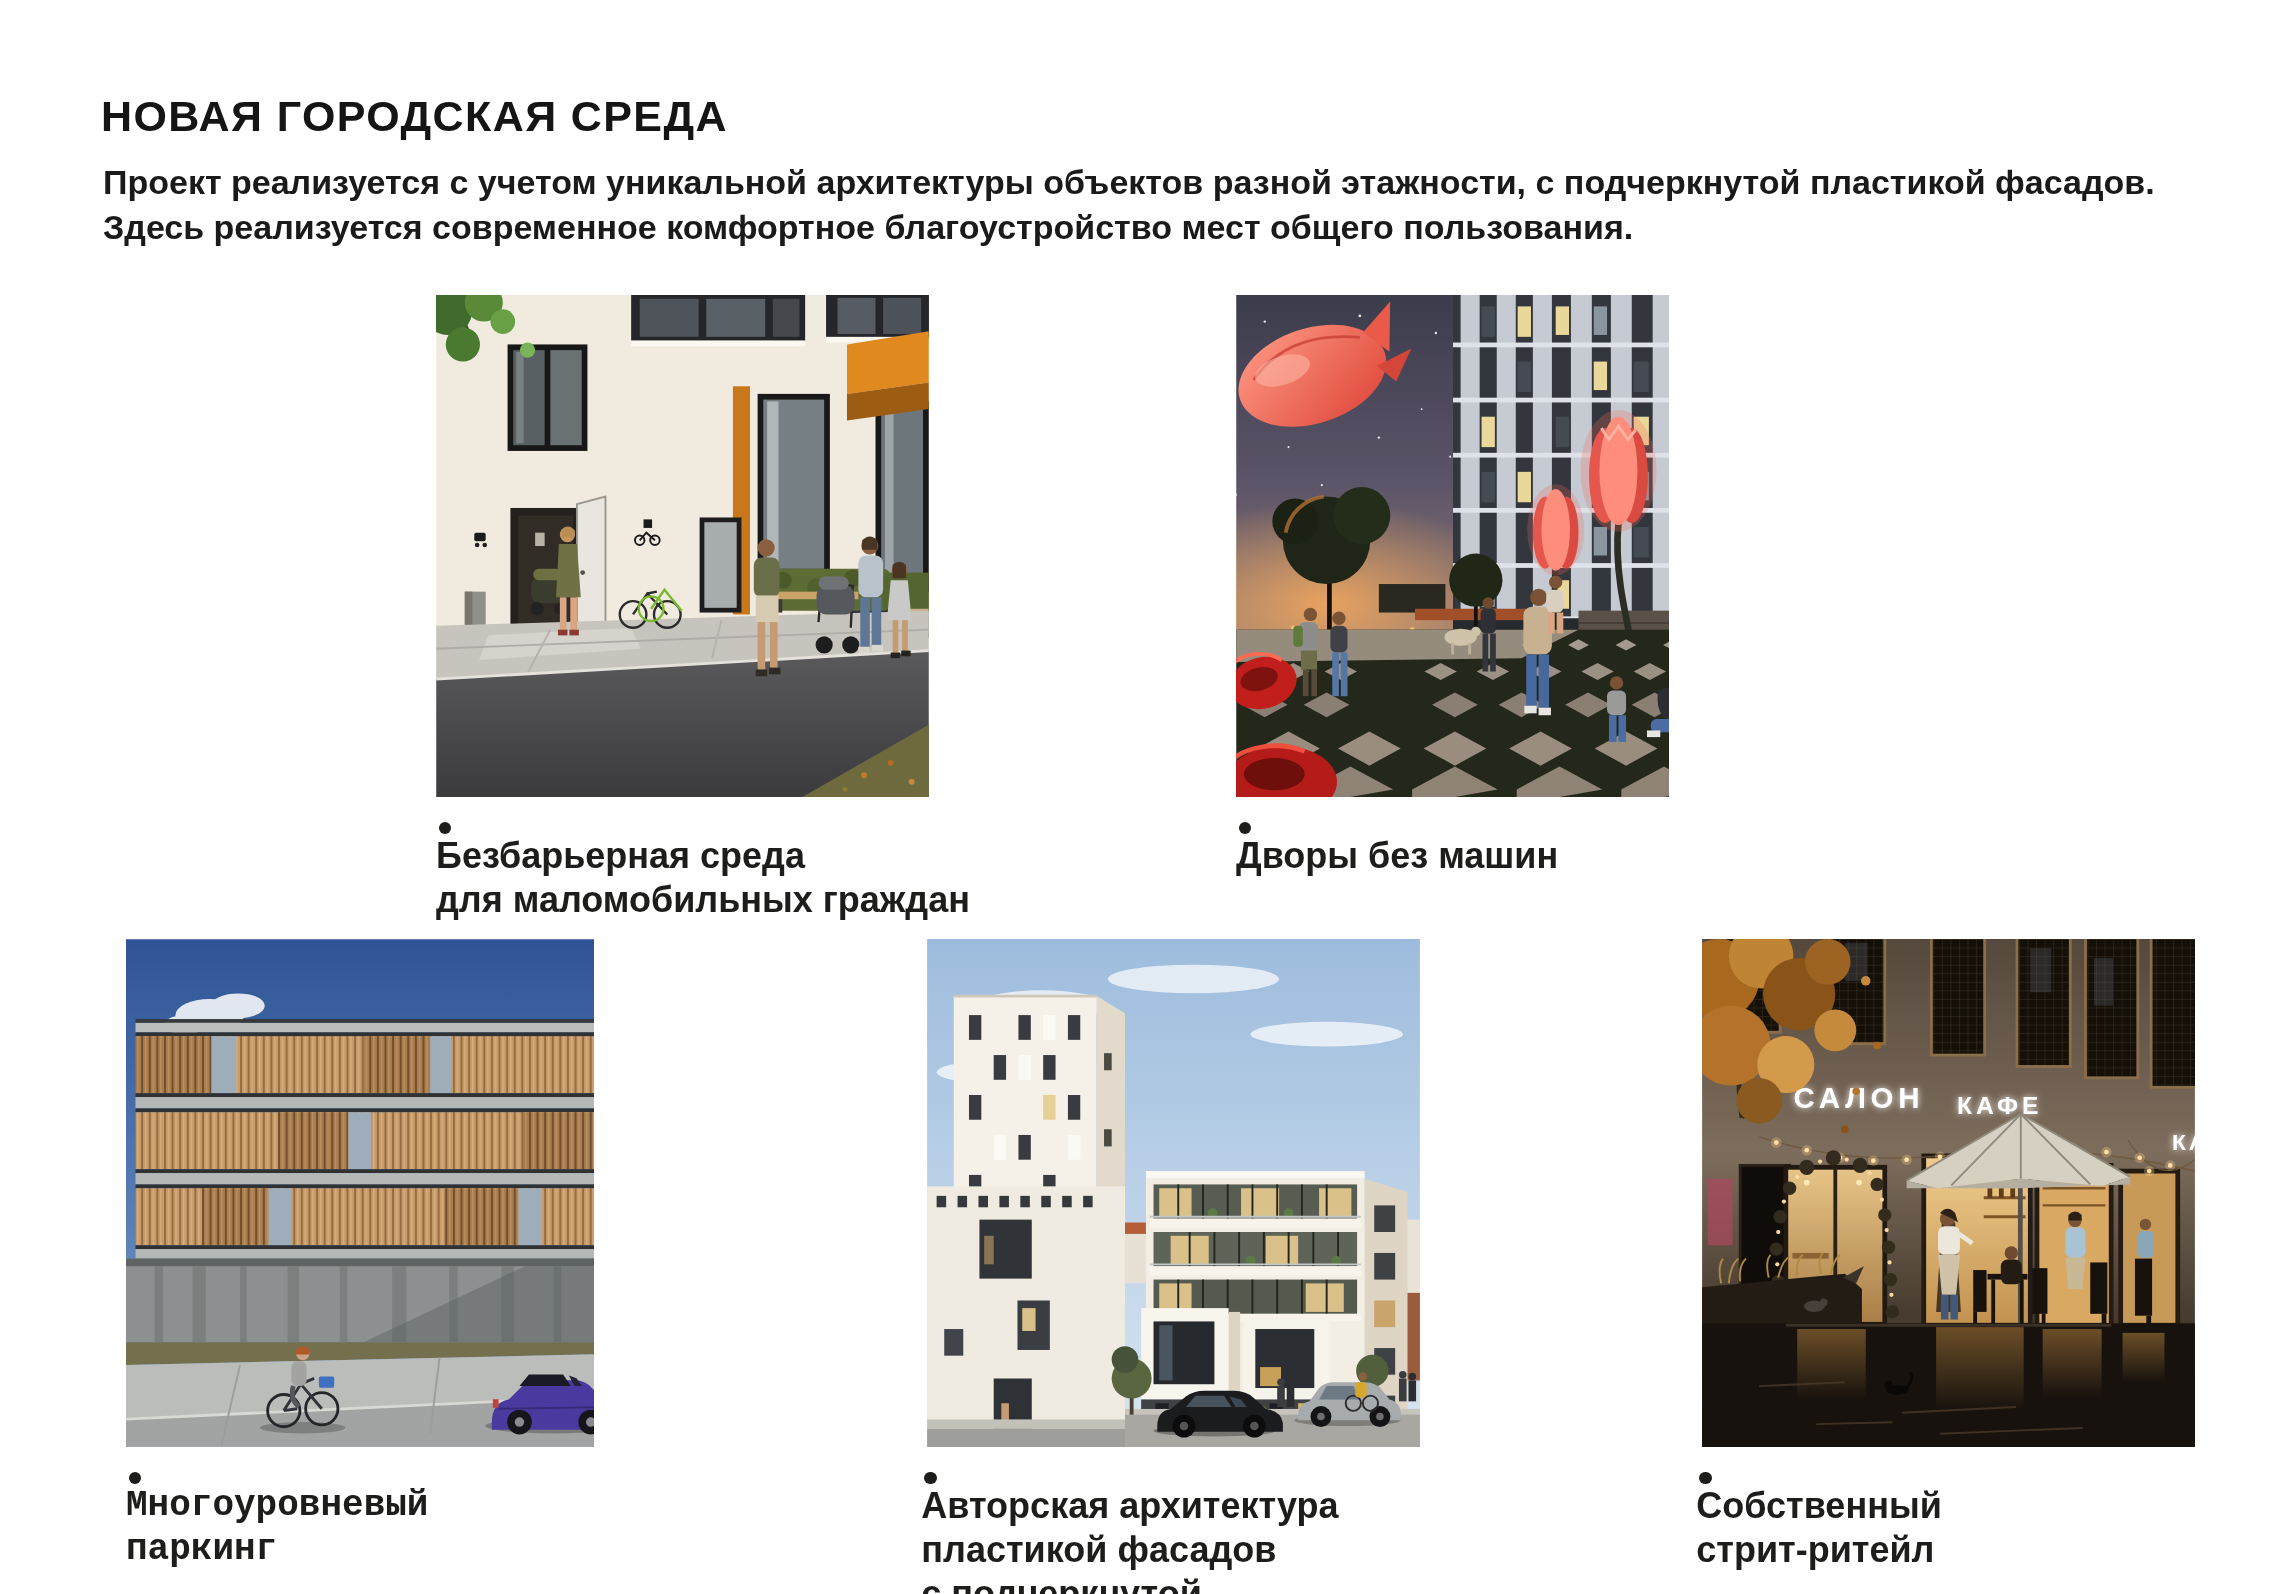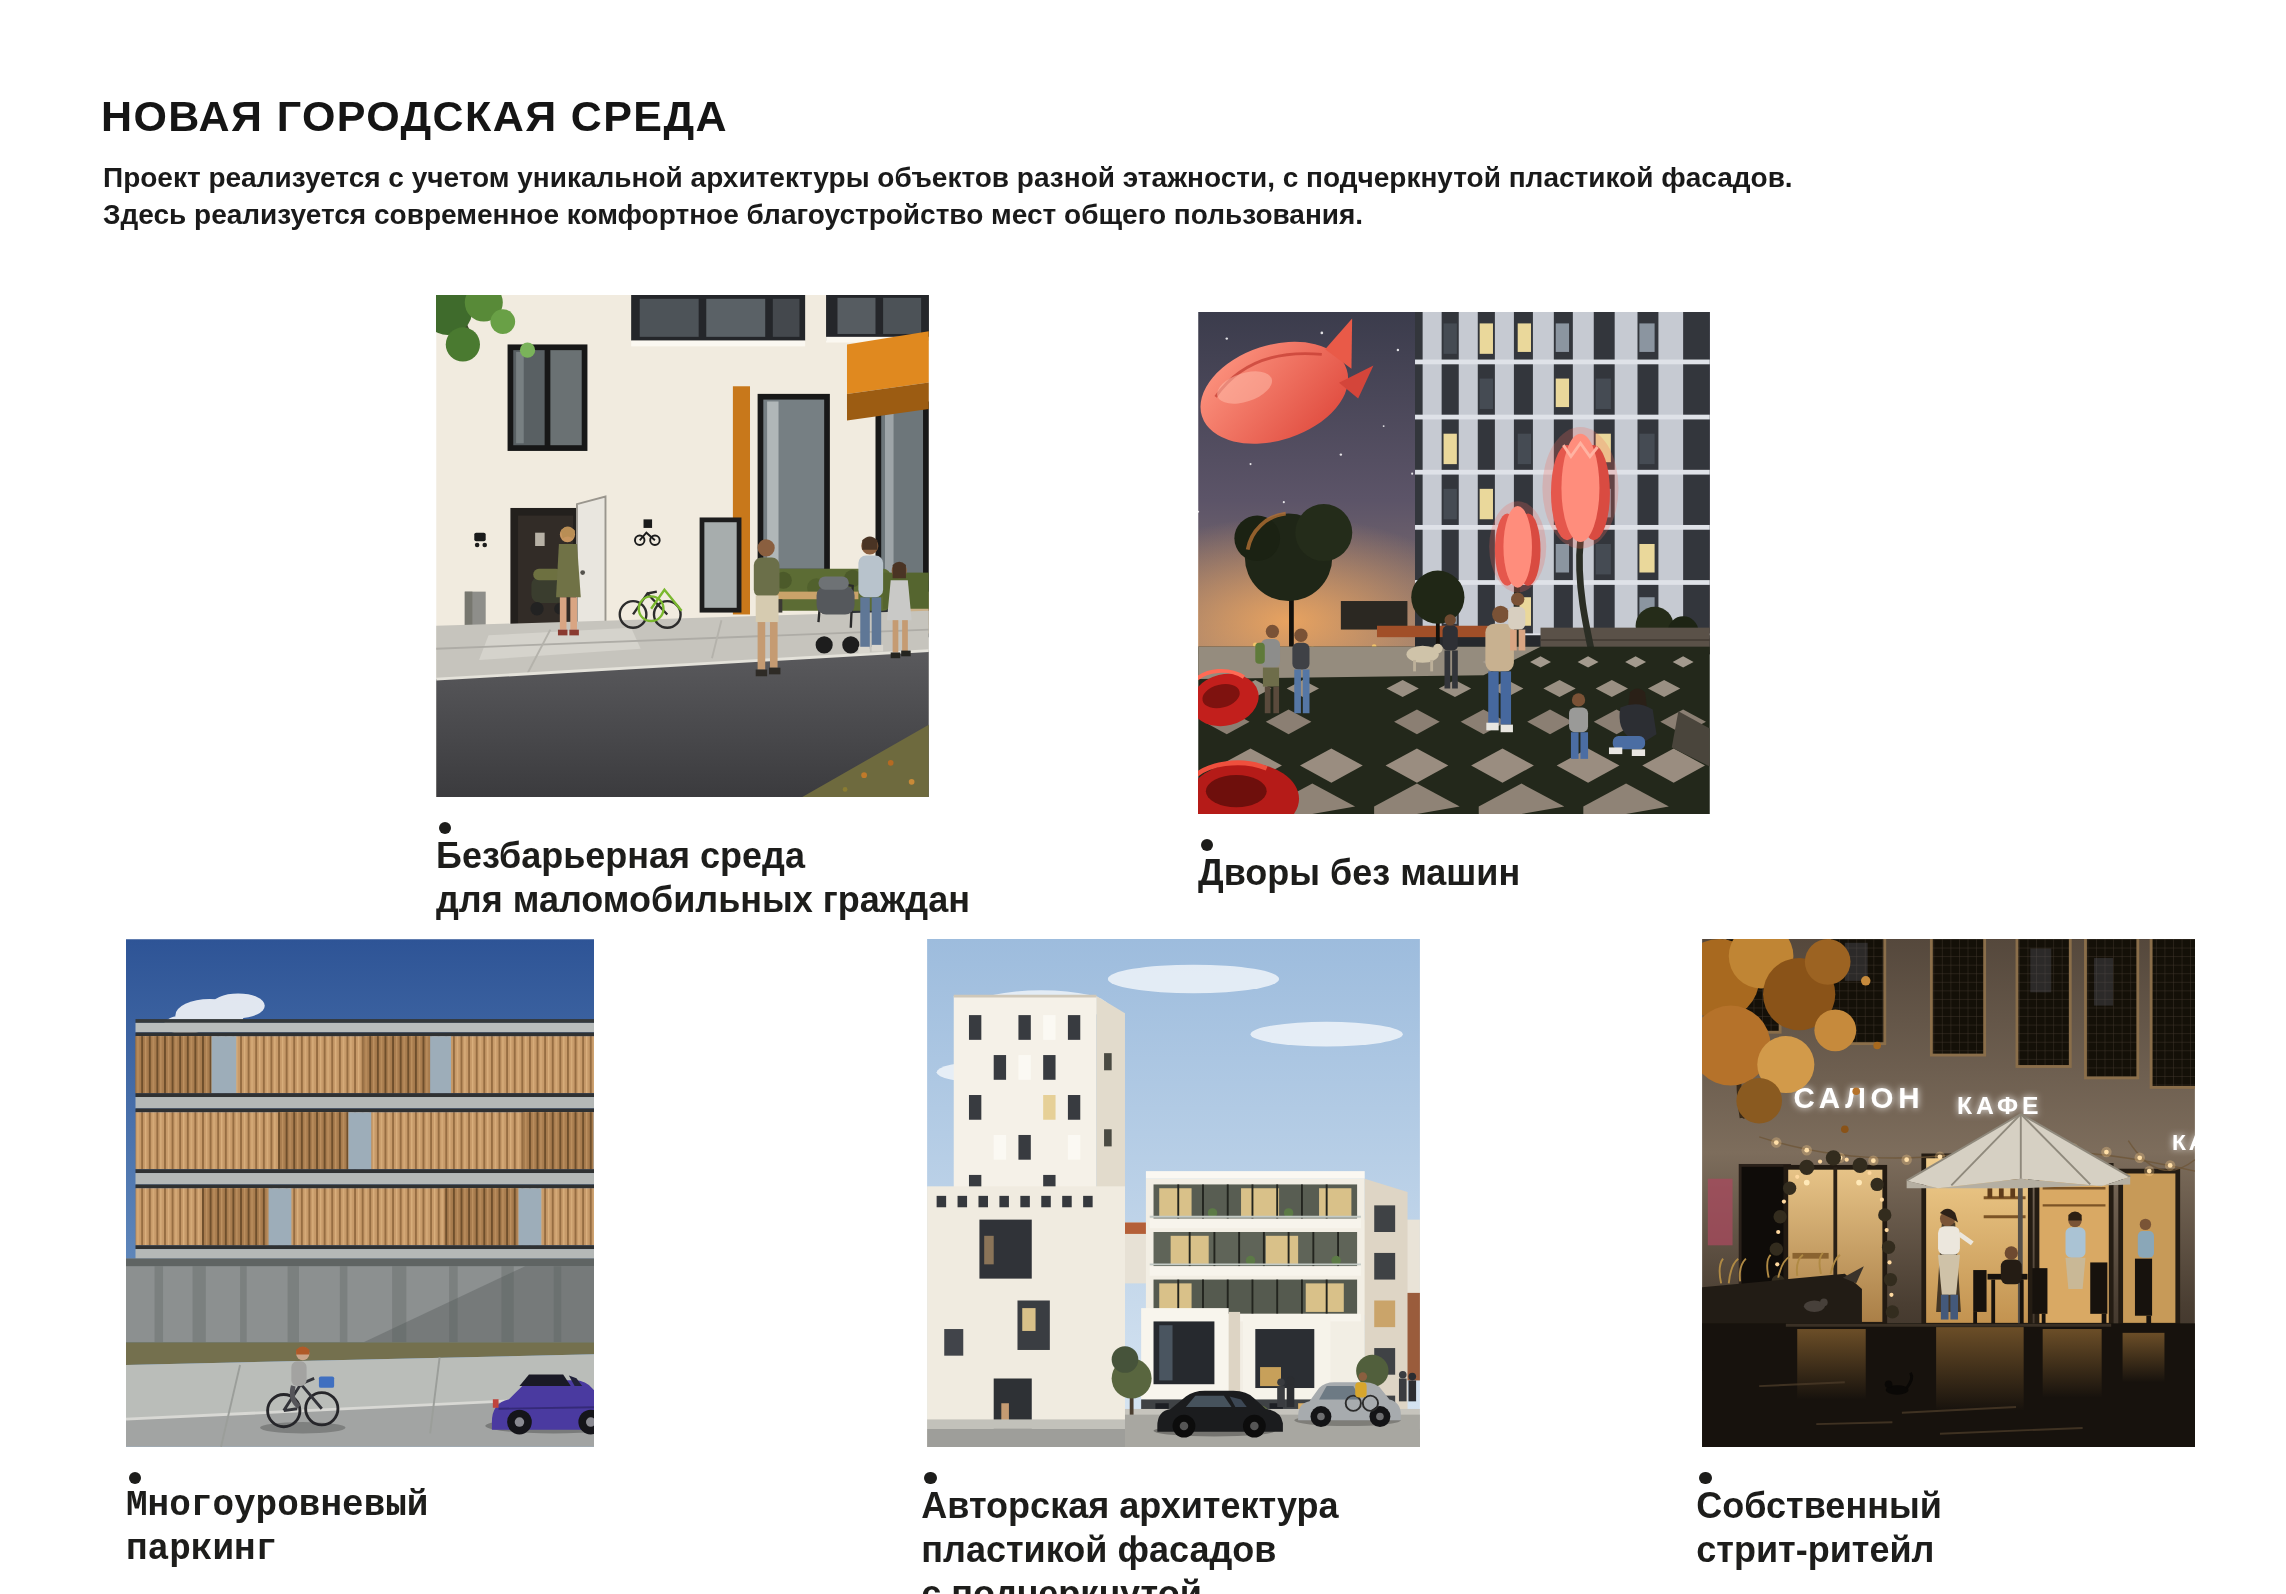--- a/index.html
+++ b/index.html
@@ -1,27 +1,27 @@
 <!DOCTYPE html>
 <html style="font-size:15px"><head>
 <meta charset="utf-8">
 <style>
   html,body{margin:0;padding:0;background:#ffffff;}
   body{width:2286px;height:1594px;position:relative;font-family:"Liberation Sans",sans-serif;overflow:hidden;}
   .slide{position:absolute;inset:0;background:#ffffff;}
   .title{position:absolute;left:101px;top:63px;font-size:43px;font-weight:bold;letter-spacing:1.4px;color:#151515;white-space:nowrap;}
-  .subtitle{position:absolute;left:103px;top:160px;font-size:28px;font-weight:bold;color:#1a1a1a;line-height:1.32;white-space:nowrap;}
+  .subtitle{position:absolute;left:103px;top:160px;font-size:34px;font-weight:bold;color:#1a1a1a;line-height:1.32;white-space:nowrap;}
   figure.feature{position:absolute;margin:0;padding:0;}
   .photo{display:block;overflow:hidden;}
   .photo svg{display:block;}
   .caption{display:flex;align-items:flex-start;margin-top:9.5px;font-size:36px;font-weight:bold;color:#1d1d1b;line-height:1.22;flex-direction:column;}
   .bullet{flex:none;width:12.4px;height:12.4px;border-radius:50%;background:#1d1d1b;margin:15px 19px 0 2.9px;}
   .caption-lines{display:flex;flex-direction:column;white-space:nowrap;}
   #f1{left:436px;top:295px;width:493px;}
-  #f2{left:1198px;top:295px;width:512px;margin-top:17px;}
+  #f2{left:1236px;top:295px;width:433px;}
   #f3{left:126px;top:939px;width:468px;font-family:Liberation Mono, monospace;}
   #f4{left:927px;top:939px;width:493px;}
   #f5{left:1702px;top:939px;width:493px;}
   #f4 .caption{margin-left:-5.7px;}
   #f5 .caption{margin-left:-5.7px;}
   text.sign{font-family:"Liberation Sans",sans-serif;font-weight:bold;fill:#ffffff;}
 </style>
 </head>
 <body>
 

